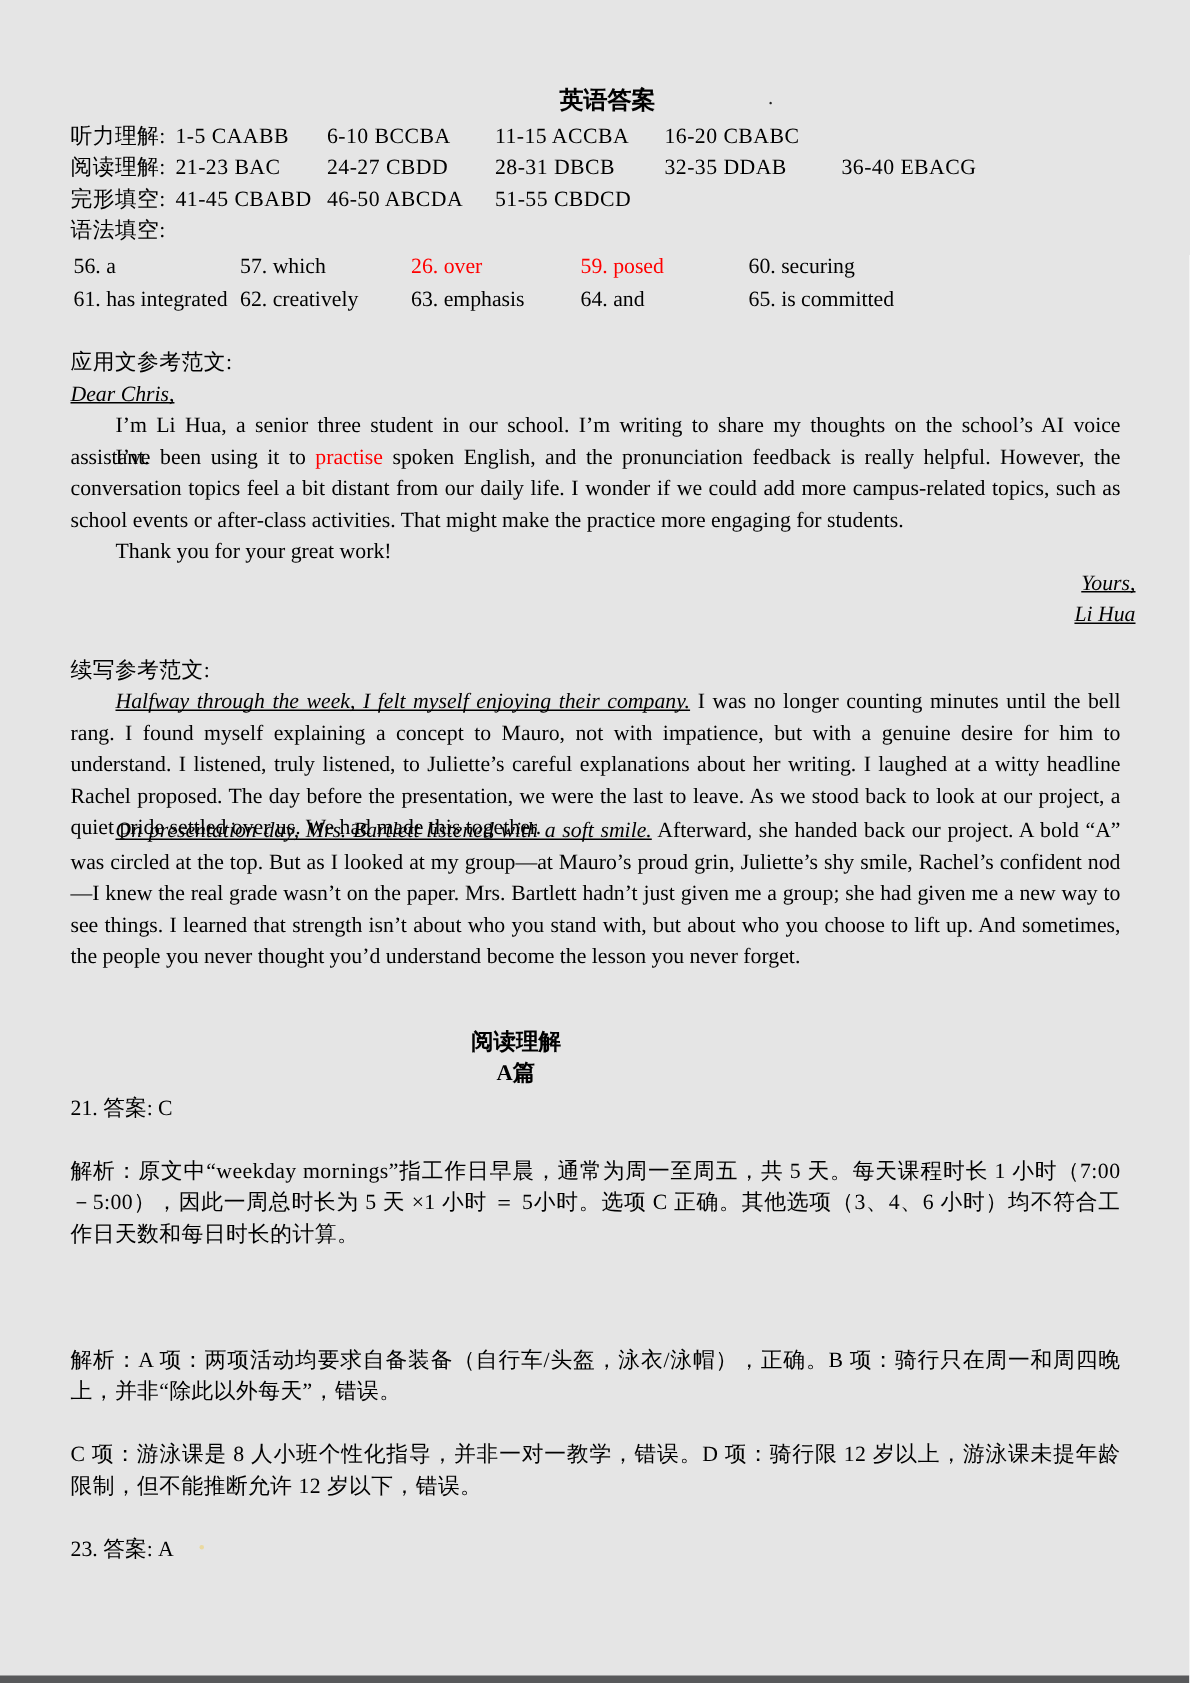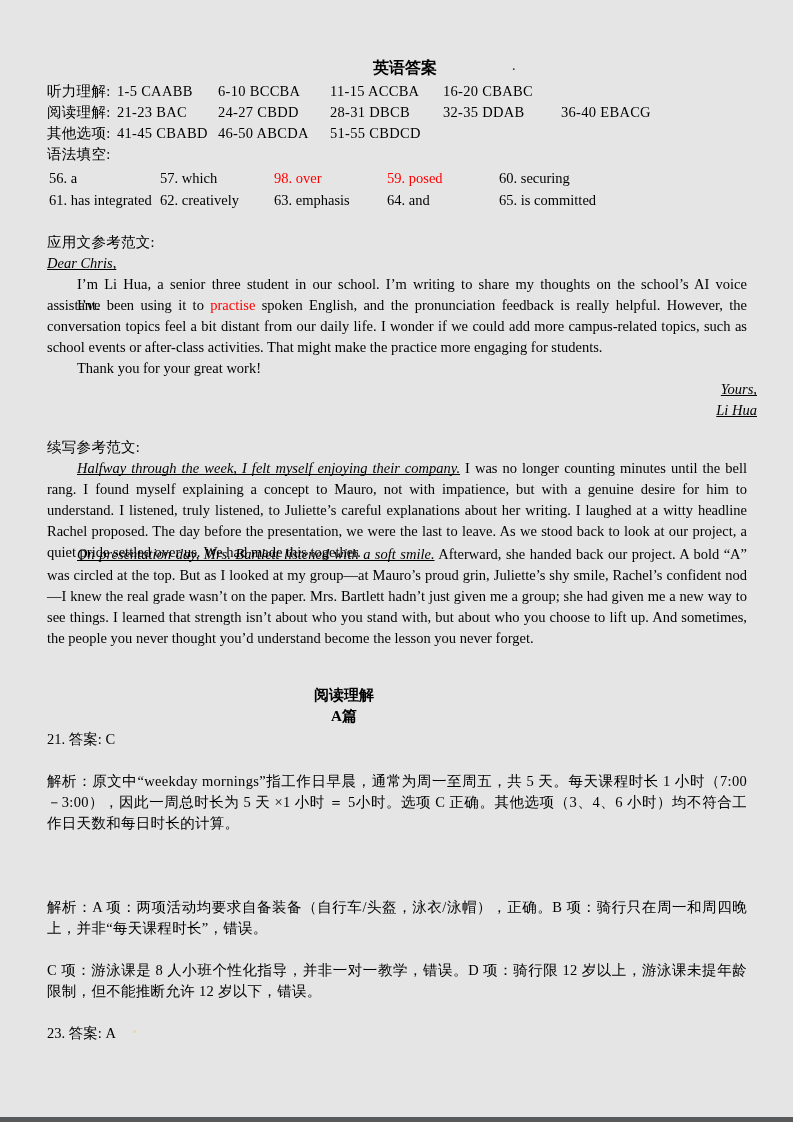--- a/index.html
+++ b/index.html
@@ -68,33 +68,33 @@
   </div>
   <div class="row cjk" style="top:102px;">
     <span class="ak-label">阅读理解:</span>
     <span class="ak-c1">21-23 BAC</span>
     <span class="ak-c2">24-27 CBDD</span>
     <span class="ak-c3">28-31 DBCB</span>
     <span class="ak-c4">32-35 DDAB</span>
     <span class="ak-c5">36-40 EBACG</span>
   </div>
   <div class="row cjk" style="top:123px;">
-    <span class="ak-label">其他选项:</span>
+    <span class="ak-label">完形填空:</span>
     <span class="ak-c1">41-45 CBABD</span>
     <span class="ak-c2">46-50 ABCDA</span>
     <span class="ak-c3">51-55 CBDCD</span>
   </div>
   <div class="row cjk" style="top:144px;">
     <span class="ak-label">语法填空:</span>
   </div>
 
   <div class="row" style="top:168px;">
     <span class="g-c1">56. a</span>
     <span class="g-c2">57. which</span>
-    <span class="g-c3 red">98. over</span>
+    <span class="g-c3 red">26. over</span>
     <span class="g-c4 red">59. posed</span>
     <span class="g-c5">60. securing</span>
   </div>
   <div class="row" style="top:190px;">
     <span class="g-c1">61. has integrated</span>
     <span class="g-c2">62. creatively</span>
     <span class="g-c3">63. emphasis</span>
     <span class="g-c4">64. and</span>
     <span class="g-c5">65. is committed</span>
   </div>
@@ -120,22 +120,22 @@
     <span class="ital-ul">Halfway through the week, I felt myself enjoying their company.</span><span> I was no longer counting minutes until the bell rang. I found myself explaining a concept to Mauro, not with impatience, but with a genuine desire for him to understand. I listened, truly listened, to Juliette’s careful explanations about her writing. I laughed at a witty headline Rachel proposed. The day before the presentation, we were the last to leave. As we stood back to look at our project, a quiet pride settled over us. We had made this together.</span>
   </div>
   <div class="para indent" style="top:544px;">
     <span class="ital-ul">On presentation day, Mrs. Bartlett listened with a soft smile.</span><span> Afterward, she handed back our project. A bold “A” was circled at the top. But as I looked at my group—at Mauro’s proud grin, Juliette’s shy smile, Rachel’s confident nod—I knew the real grade wasn’t on the paper. Mrs. Bartlett hadn’t just given me a group; she had given me a new way to see things. I learned that strength isn’t about who you stand with, but about who you choose to lift up. And sometimes, the people you never thought you’d understand become the lesson you never forget.</span>
   </div>
 
   <div class="center-bold" style="top:685px;">阅读理解</div>
   <div class="center-bold" style="top:706px;">A篇</div>
 
   <div class="para nowrap" style="top:729px;">21. 答案: C</div>
-  <div class="para cjk" style="top:771px;">解析：原文中“weekday mornings”指工作日早晨，通常为周一至周五，共 5 天。每天课程时长 1 小时（7:00－3:00），因此一周总时长为 5 天 ×1 小时 ＝ 5小时。选项 C 正确。其他选项（3、4、6 小时）均不符合工作日天数和每日时长的计算。</div>
+  <div class="para cjk" style="top:771px;">解析：原文中“weekday mornings”指工作日早晨，通常为周一至周五，共 5 天。每天课程时长 1 小时（7:00－5:00），因此一周总时长为 5 天 ×1 小时 ＝ 5小时。选项 C 正确。其他选项（3、4、6 小时）均不符合工作日天数和每日时长的计算。</div>
 
-  <div class="para cjk" style="top:897px;">解析：A 项：两项活动均要求自备装备（自行车/头盔，泳衣/泳帽），正确。B 项：骑行只在周一和周四晚上，并非“每天课程时长”，错误。</div>
+  <div class="para cjk" style="top:897px;">解析：A 项：两项活动均要求自备装备（自行车/头盔，泳衣/泳帽），正确。B 项：骑行只在周一和周四晚上，并非“除此以外每天”，错误。</div>
   <div class="para cjk" style="top:960px;">C 项：游泳课是 8 人小班个性化指导，并非一对一教学，错误。D 项：骑行限 12 岁以上，游泳课未提年龄限制，但不能推断允许 12 岁以下，错误。</div>
 
   <div class="para nowrap" style="top:1023px;">23. 答案: A</div>
   <div class="tiny-dot"></div>
 
   <div class="bottom-bar"></div>
 </div>
 
 </body></html>

